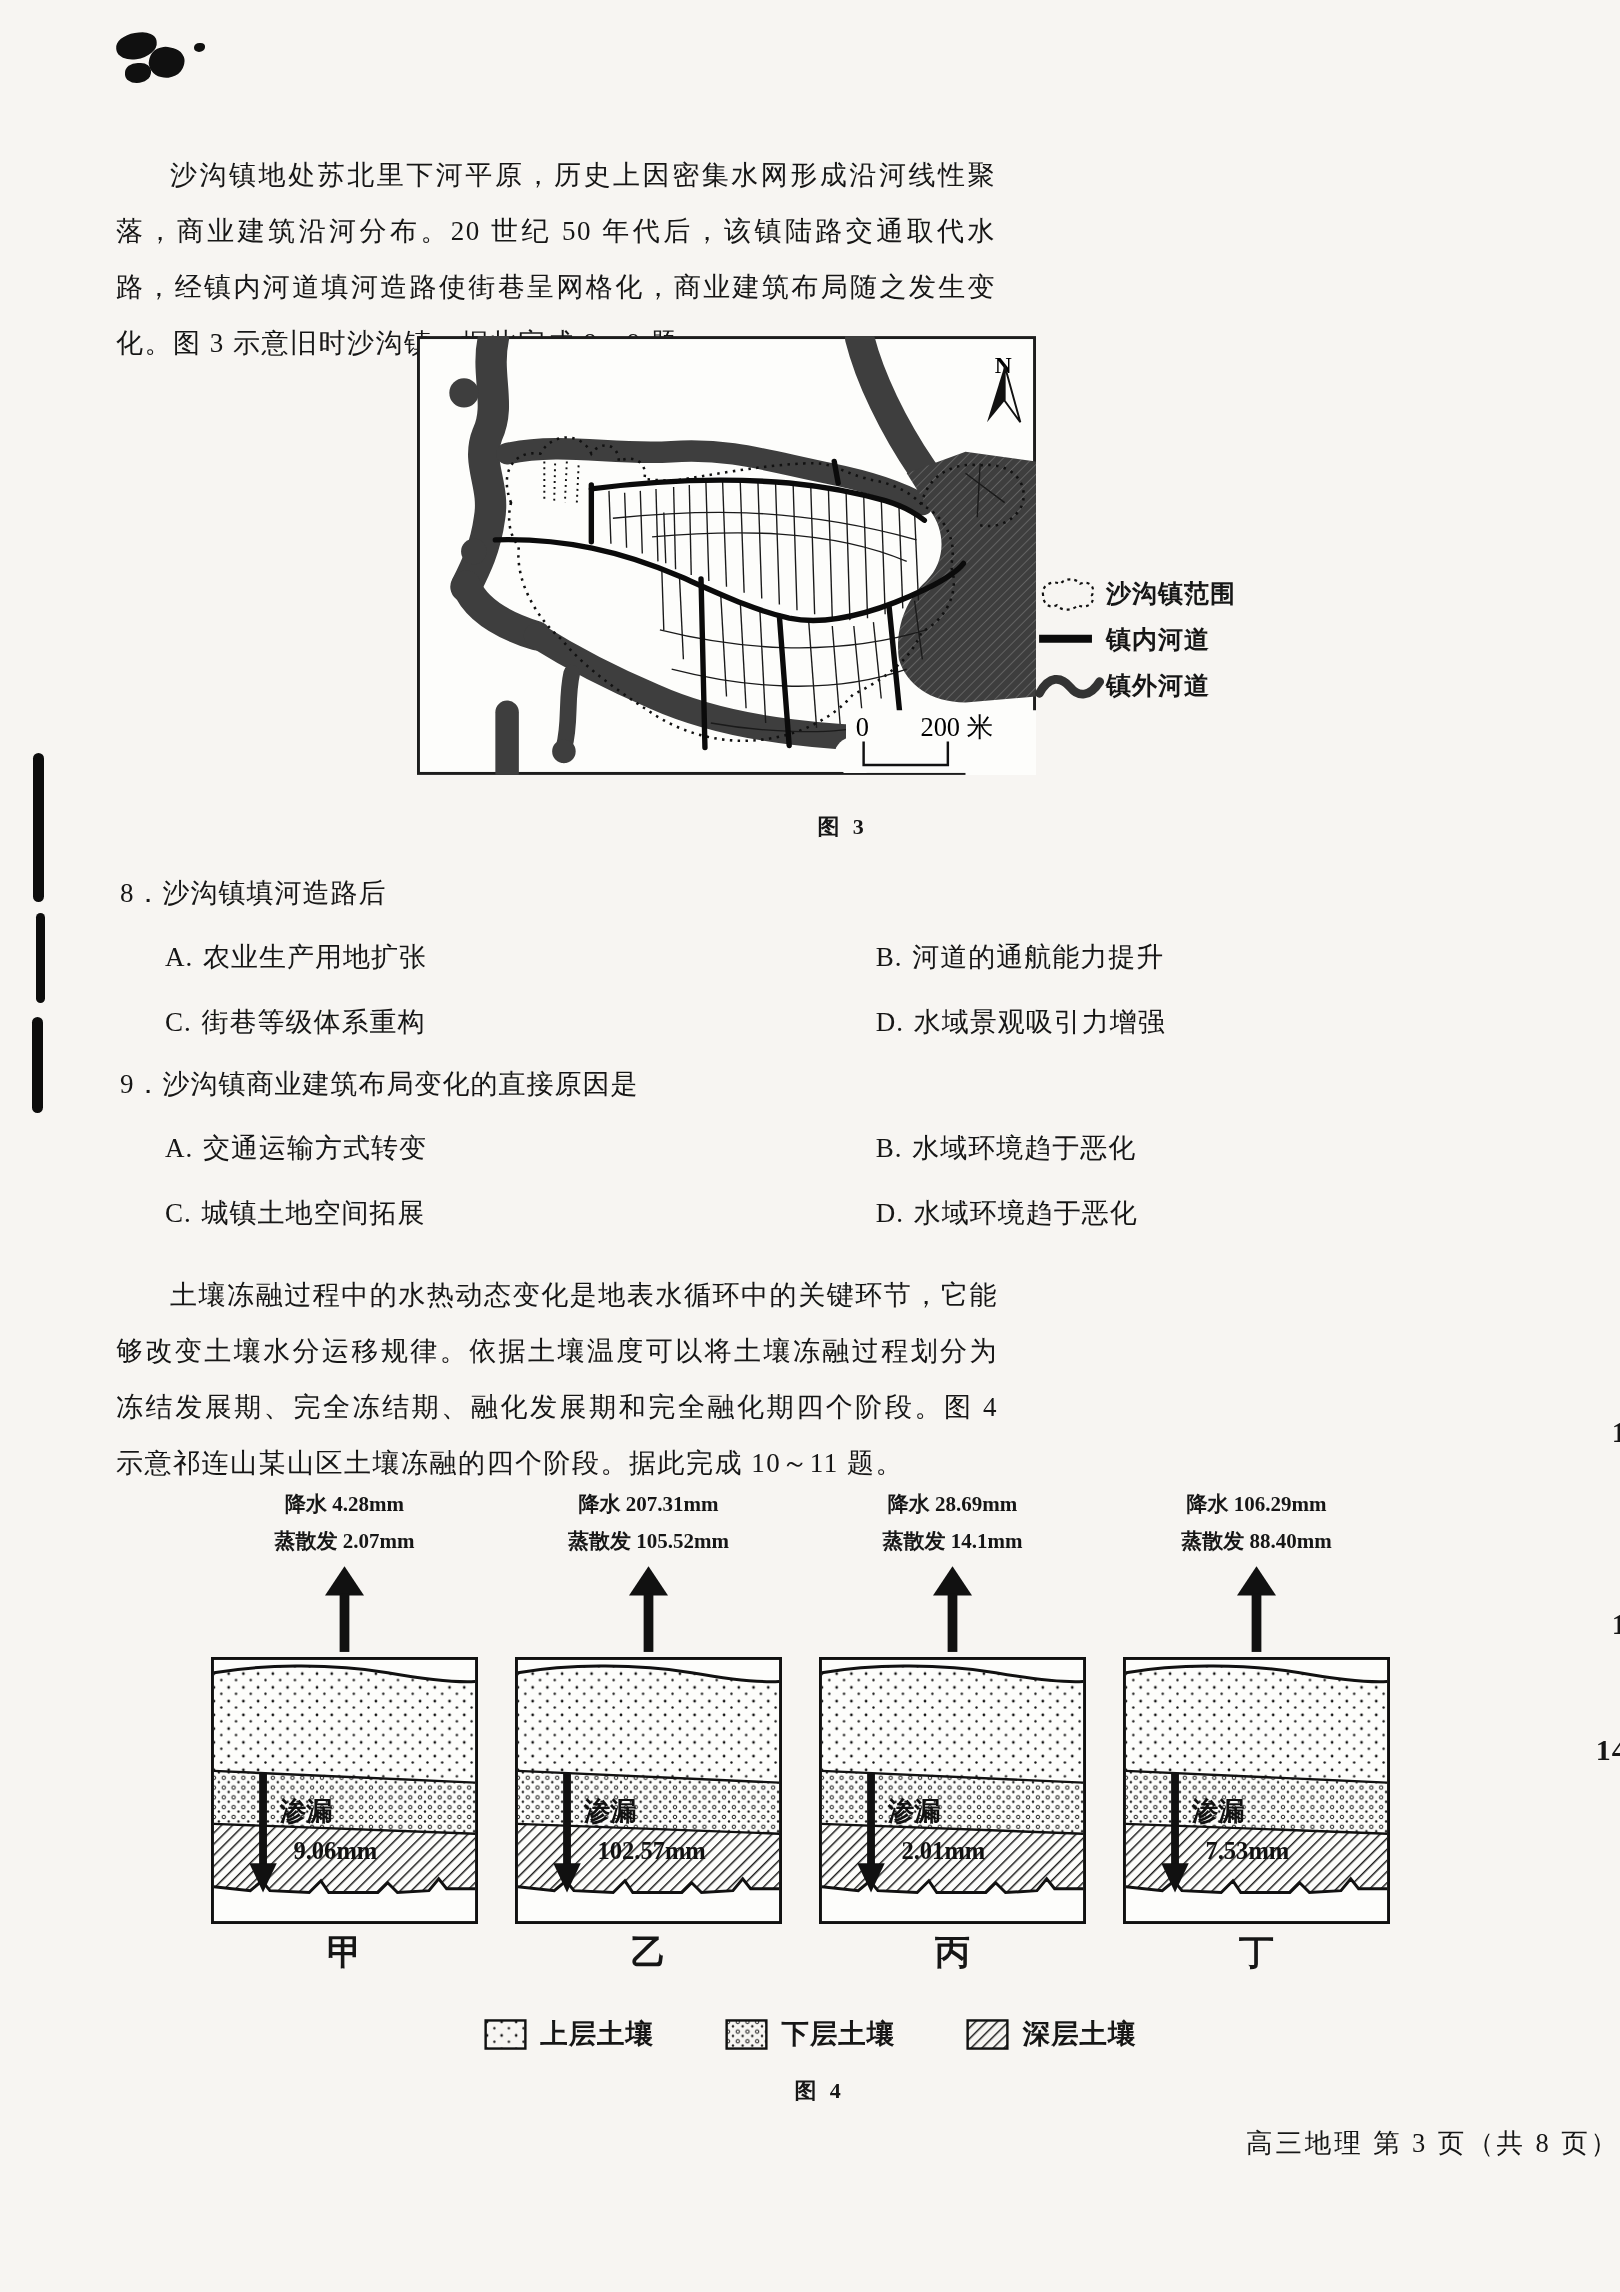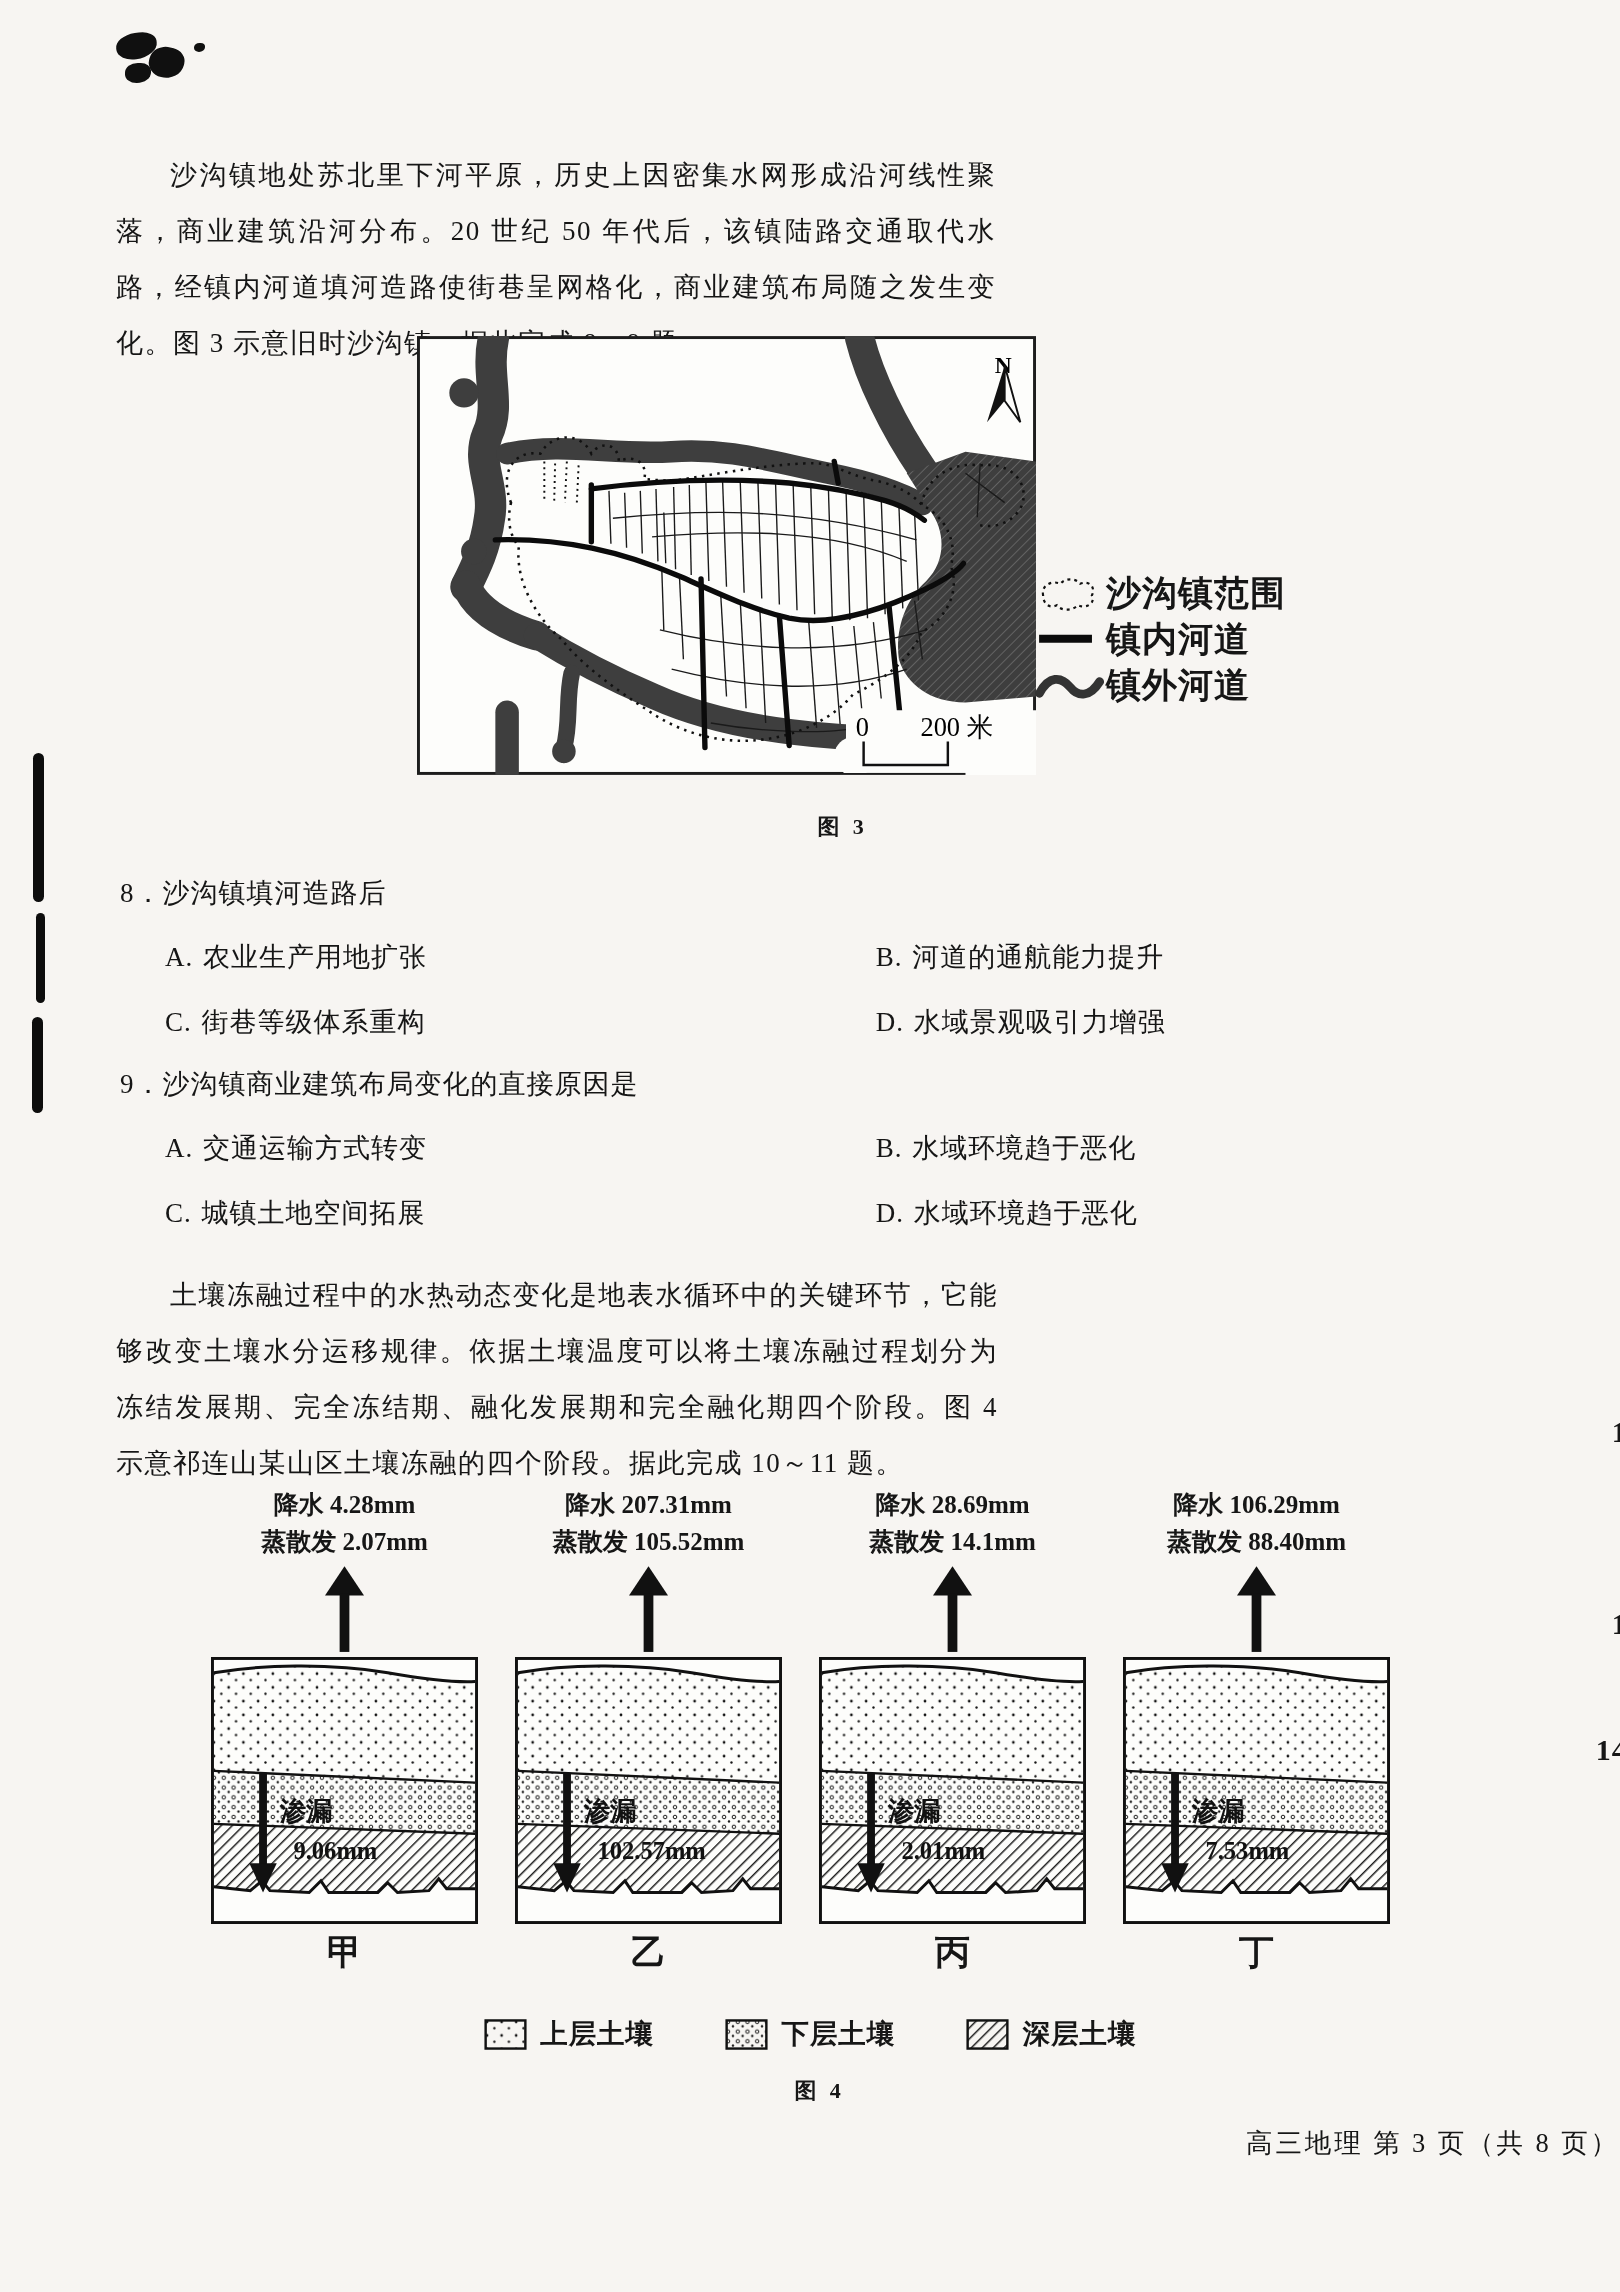--- a/index.html
+++ b/index.html
@@ -19,26 +19,26 @@
   .opt-row{font-size:27px;letter-spacing:1px;font-weight:500;white-space:nowrap;}
   .opt-key{margin-right:9.8px;}
   .opt-a{display:inline-block;width:703px;}
   .caption{font-size:22px;font-weight:600;letter-spacing:3.9px;text-align:center;}
   .footer{font-size:26.5px;letter-spacing:2.9px;text-align:right;width:1620px;}
   
   .map-wrap{left:417px;top:336px;width:619px;height:439px;}
   .f3-legend{left:1035px;top:570px;width:333px;}
   .f3-row{display:flex;align-items:center;height:46px;}
   .f3-icon{width:71px;flex:0 0 71px;display:flex;align-items:center;}
-  .f3-label{font-size:35px;font-weight:600;letter-spacing:1px;}
+  .f3-label{font-size:25px;font-weight:600;letter-spacing:1px;}
   
   .f4{left:211px;top:1486px;width:1370px;height:495px;display:flex;gap:37px;}
   .f4-col{width:267px;position:relative;}
   .pe{position:absolute;top:0;left:-29px;width:325px;text-align:center;
-      font-size:25px;font-weight:700;line-height:37px;letter-spacing:0px;white-space:nowrap;}
+      font-size:21px;font-weight:700;line-height:37px;letter-spacing:0px;white-space:nowrap;}
   .up-arrow{position:absolute;top:80px;left:114px;}
   .soil-svg{position:absolute;top:171px;left:0;}
   .col-label{position:absolute;top:443px;left:0;width:267px;text-align:center;
       font-size:35px;font-weight:700;}
   .f4-legend{left:0;top:1988px;width:1620px;display:flex;justify-content:center;
       gap:71px;align-items:center;}
   .f4-li{display:flex;align-items:center;gap:13.7px;margin-top:28px;}
   .f4-li span{font-size:27.4px;font-weight:600;letter-spacing:1px;}
   
   .blob{position:absolute;background:#101010;border-radius:50% 40% 55% 45%;}

